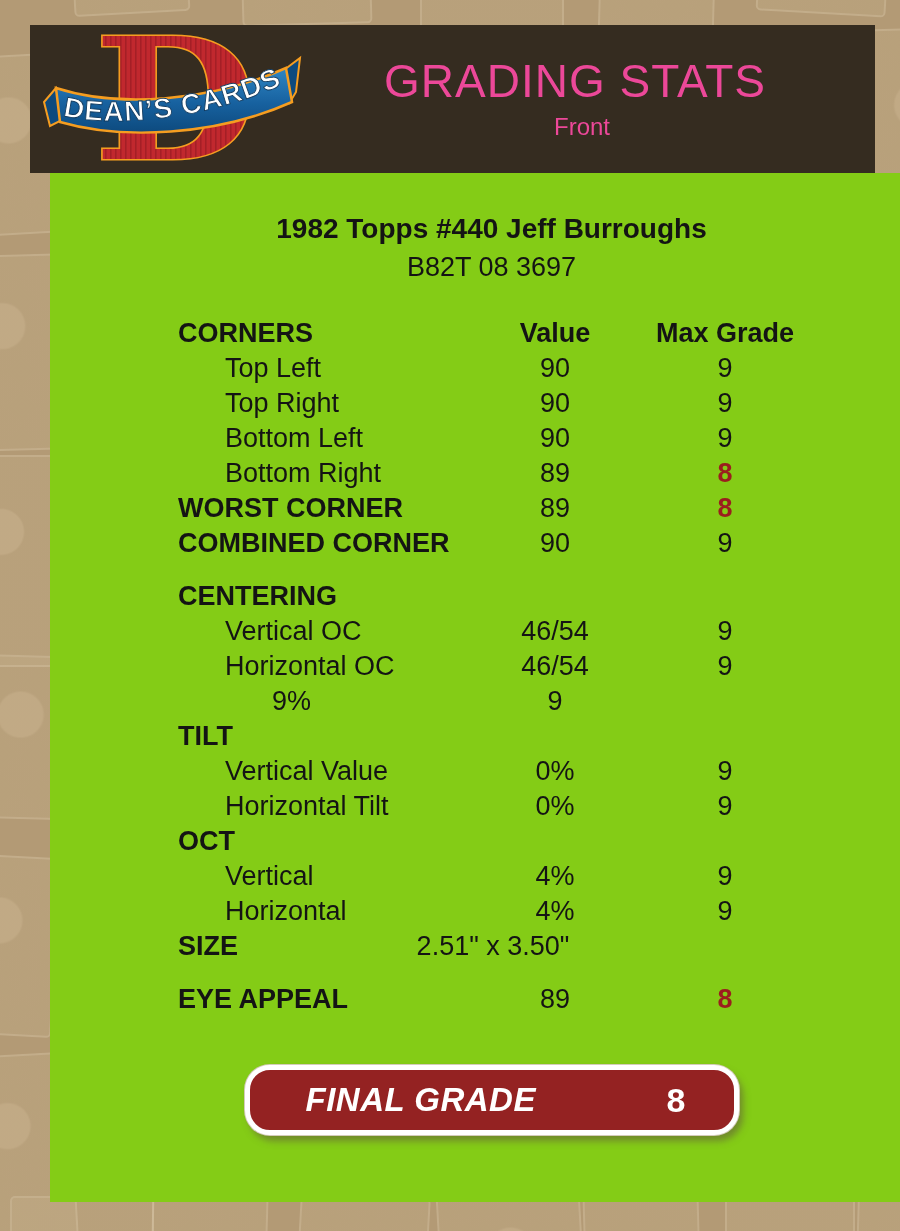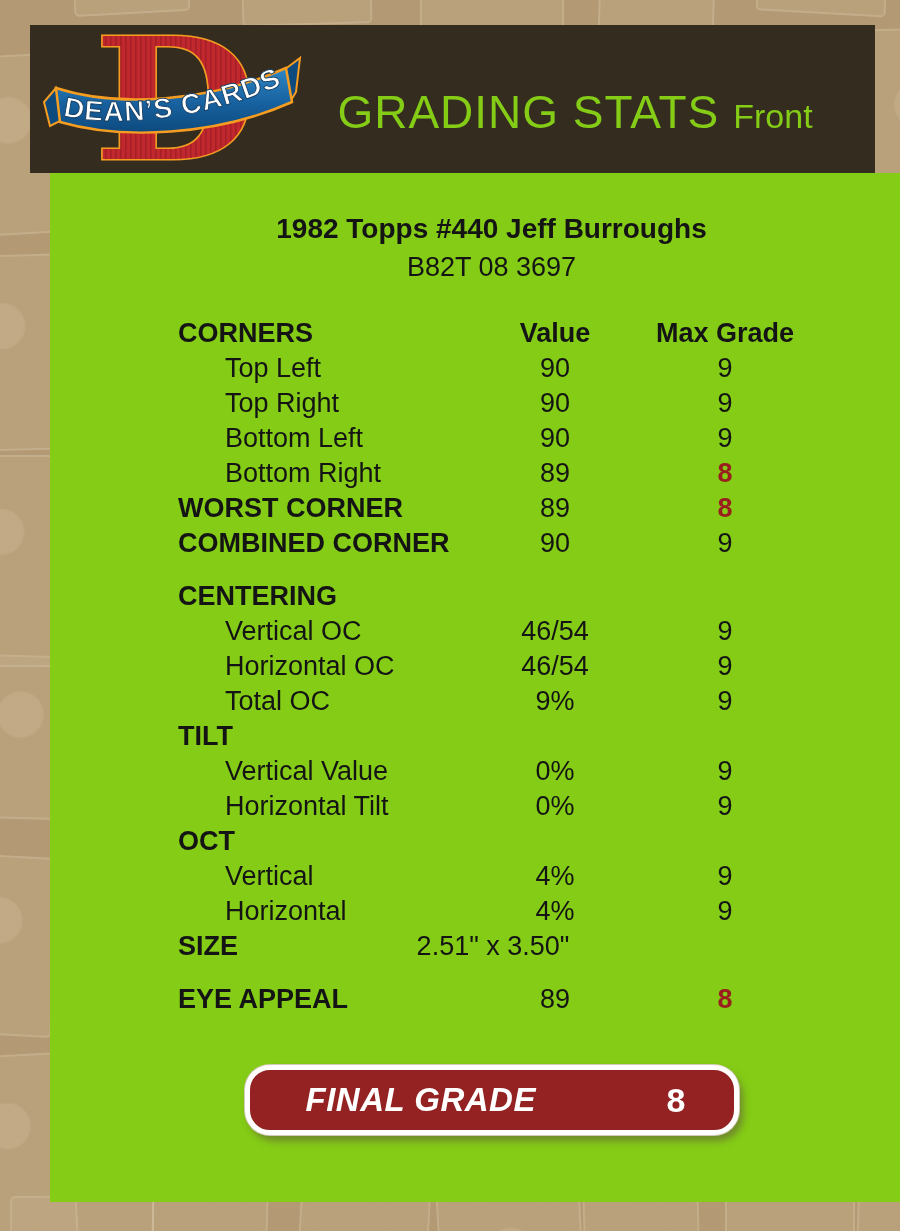--- a/index.html
+++ b/index.html
@@ -18,26 +18,26 @@
   }
   .layer{position:absolute;z-index:1;}
 
   
   .header-bar{
     left:30px;top:25px;width:845px;height:148px;
     background:#352c20;
   }
   .logo-wrap{position:absolute;left:12px;top:3px;width:262px;height:142px;}
   .header-text{
-    position:absolute;left:290px;right:45px;top:13px;height:100%;
-    display:flex;flex-direction:row;align-items:center;justify-content:center;
-    color:#84cc16;
+    position:absolute;left:290px;right:45px;top:0;height:100%;
+    display:flex;flex-direction:column;align-items:center;justify-content:center;
+    color:#ec4899;
   }
   .header-title{font-size:46px;letter-spacing:1px;line-height:1.05;}
-  .header-subtitle{font-size:34px;margin-top:8px;margin-left:14px;}
+  .header-subtitle{font-size:24px;margin-top:8px;margin-left:14px;}
 
   
   .panel{
     left:50px;top:173px;width:883px;height:1029px;
     background:#84cc16;color:#141414;
   }
   .card-title{ text-align:center;padding-top:40px;font-size:28px;font-weight:bold; }
   .card-serial{ text-align:center;margin-top:7px;font-size:27px; }
 
   
@@ -183,21 +183,20 @@
       <span class="lbl">Vertical OC</span>
       <span class="val">46/54</span>
       <span class="max">9</span>
     </div>
     <div class="row sub">
       <span class="lbl">Horizontal OC</span>
       <span class="val">46/54</span>
       <span class="max">9</span>
     </div>
     <div class="row sub">
-      <span class="lbl">Total OC</span>
       <span class="val">9%</span>
       <span class="max">9</span>
     </div>
 
     <div class="row sec">
       <span class="lbl">TILT</span>
       <span class="val"></span>
       <span class="max"></span>
     </div>
     <div class="row sub">

